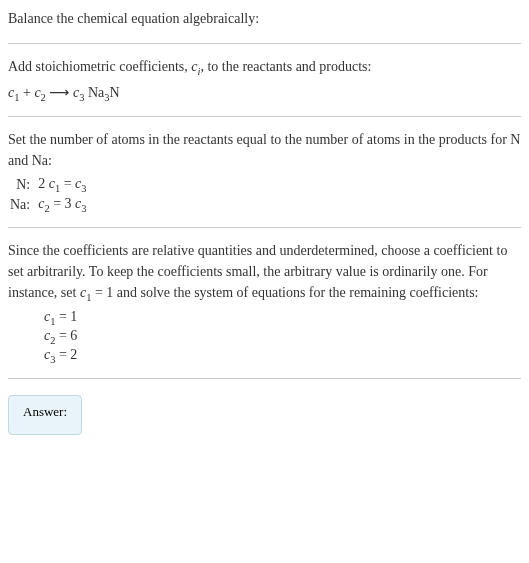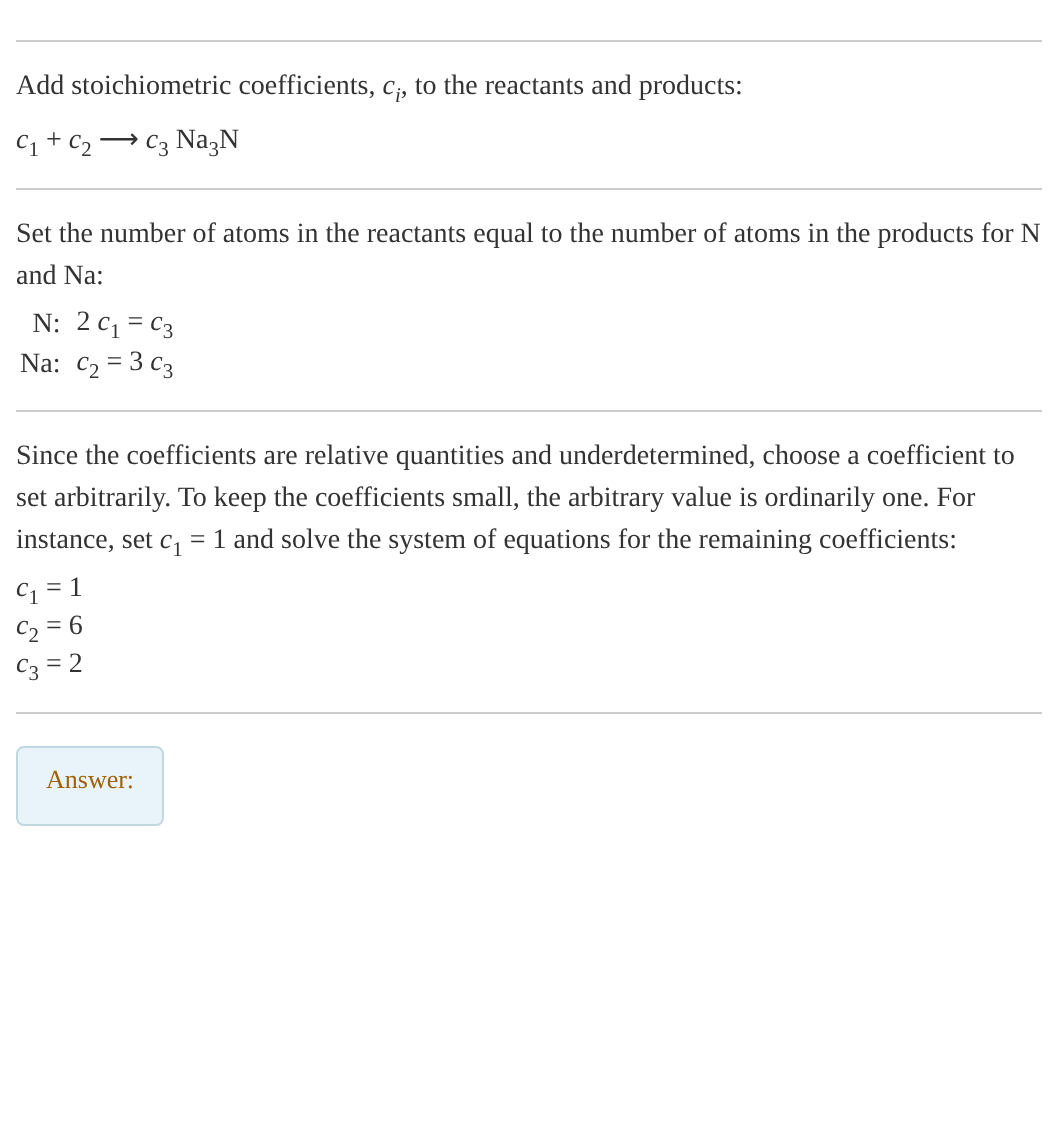--- a/index.html
+++ b/index.html
@@ -41,32 +41,33 @@
       vertical-align: middle;
     }
     .atom-table td:first-child {
       text-align: right;
     }
     .coef-list {
       margin-top: 4px;
     }
     .coef-line {
       margin-bottom: 1px;
+      margin-left: 36px;
     }
     .answer-box {
       background: #e8f4f9;
       border: 1px solid #c0d8e0;
       border-radius: 4px;
       padding: 8px 14px 10px 14px;
       display: inline-block;
       margin-top: 4px;
     }
     .answer-label {
       font-size: 13px;
-      color: #a16207;
+      color: #000000;
       margin-bottom: 4px;
     }
     .answer-eq {
       padding-left: 24px;
     }
     sub {
       font-size: 0.75em;
       vertical-align: sub;
     }
     .arrow {
@@ -74,20 +75,21 @@
       margin: 0 4px;
     }
     .italic {
       font-style: italic;
     }
   </style>
 </head>
 <body>
 
 <div class="section">
+  <div class="text-line">Balance the chemical equation algebraically:</div>
 </div>
 
 <div class="section">
   <div class="text-line">
     <span>Add stoichiometric coefficients, </span><span class="italic">c</span><sub class="italic">i</sub><span>, to the reactants and products:</span>
   </div>
   <div class="equation">
     <span class="italic">c</span><sub>1</sub><span> + </span><span class="italic">c</span><sub>2</sub><span> ⟶ </span><span class="italic">c</span><sub>3</sub><span> Na</span><sub>3</sub><span>N</span>
   </div>
 </div>

